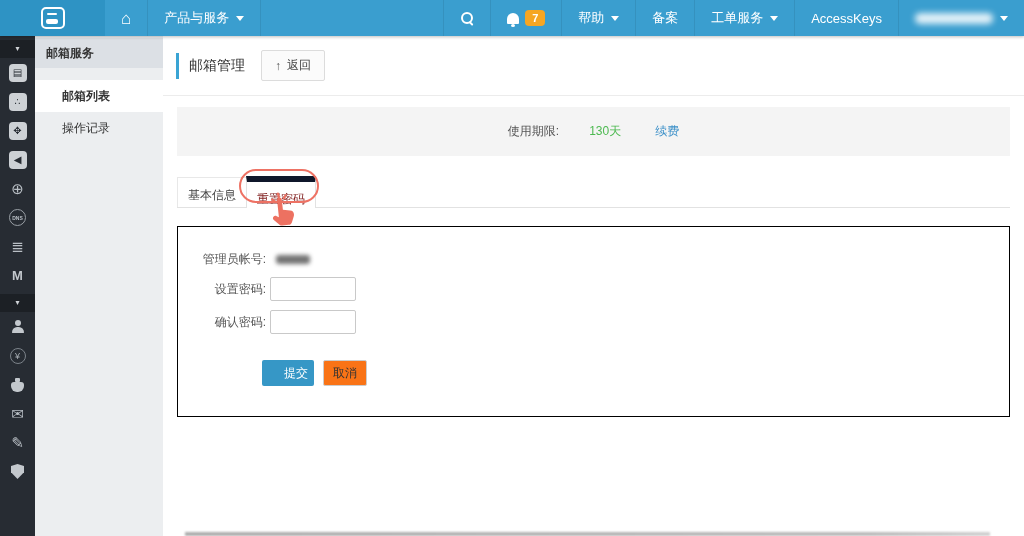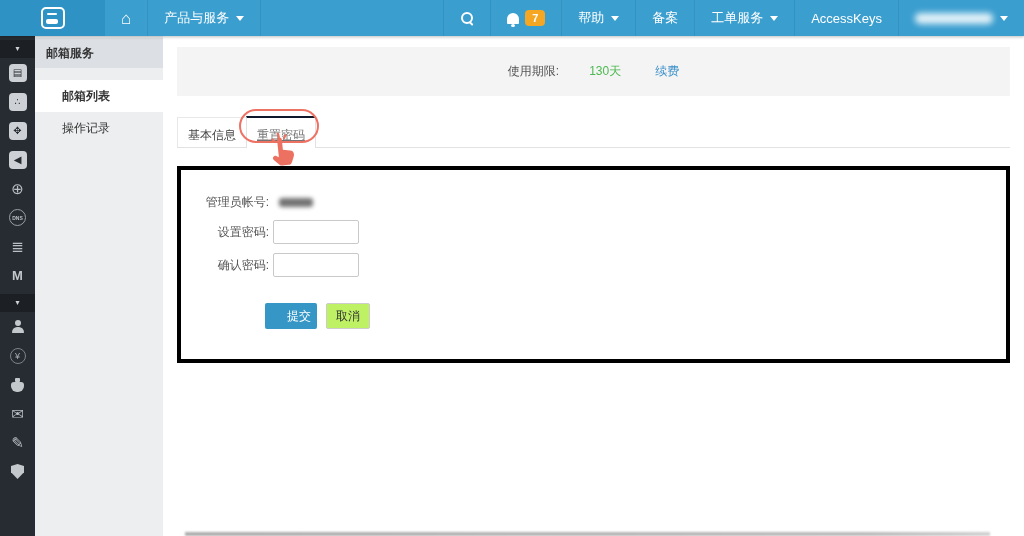--- a/index.html
+++ b/index.html
@@ -85,39 +85,39 @@
 
   .usage-bar { margin:11px 14px 0; height:49px; background:#f4f4f4;
     display:flex; align-items:center; justify-content:center; font-size:12px; color:#555;gap:28px; }
   .usage-days { color:#4cb950; margin-left:2px; }
   .usage-renew { color:#3a8fc8; margin-left:6px; text-decoration:none; cursor:pointer; }
 
   .tabs { margin:20px 14px 0; position:relative; display:flex; align-items:flex-end;
     border-bottom:1px solid #e2e2e2; height:32px; }
   .tab { height:30px; line-height:29px; padding:3px 10px; font-size:12px; color:#444;
     background:#fff; border:1px solid #e8e8e8; border-bottom:none; margin-right:-1px; cursor:pointer; }
-  .tab.active { height:32px; line-height:28px; border-top:2px solid #0f172a;
+  .tab.active { height:32px; line-height:28px; border-top:6px solid #0f172a;
     border-left-color:#e2e2e2; border-right-color:#e2e2e2; margin-bottom:-1px;
-    position:relative; z-index:1; color:#737373;text-decoration:underline; }
+    position:relative; z-index:1; color:#7f1d1d; }
   .annotation-oval { position:absolute; left:62px; top:-7px; width:80px; height:34px;
     border:2px solid #ee7264; border-radius:17px; z-index:3; pointer-events:none; }
   .hand-annotation { position:absolute; left:88px; top:14px; width:38px; height:38px;
     z-index:4; pointer-events:none; transform:rotate(-6deg); }
 
-  .panel { margin:18px 14px 0; border:4px solid #000000; padding:24px 0 30px; }
+  .panel { margin:18px 14px 0; border:1px solid #000000; padding:24px 0 30px; }
   .form-row { display:flex; align-items:center; margin-bottom:9px; font-size:12px; color:#555; }
   .form-row label { flex:0 0 88px; text-align:right; margin-right:4px; }
   .redacted-dark { width:34px; height:9px; background:#5a5a5a; border-radius:3px;
     filter:blur(2px); opacity:.85; margin-left:6px; display:inline-block; }
   .text-input { width:86px; height:24px; border:1px solid #c9c9c9; border-radius:2px;
     padding:0 5px; font-size:12px; font-family:inherit; outline:none; }
   .form-actions { margin:26px 0 0 84px; display:flex; gap:9px; }
   .btn { height:26px; font-size:12px; border-radius:2px; cursor:pointer; font-family:inherit; }
   .btn-primary { width:52px; background:#3697c6; color:#fff; border:none;padding-left:16px; }
-  .btn-secondary { width:44px; background:#bef264; color:#333; border:1px solid #ccc; }
+  .btn-secondary { width:44px; background:#f97316; color:#333; border:1px solid #ccc; }
 
   .bottom-strip { position:absolute; left:185px; bottom:0; width:805px; height:4px;
     background:linear-gradient(to right,#9a9a9a 0%,#aaa 85%,#c5c5c5 100%);
     filter:blur(1px); opacity:.8; z-index:15; }
 </style>
 </head>
 <body>
 
 <div class="screen">
 
@@ -217,20 +217,28 @@
   <nav class="sidebar">
     <div class="sidebar-title">邮箱服务</div>
     <div class="sidebar-items">
       <div class="sidebar-item active">邮箱列表</div>
       <div class="sidebar-item">操作记录</div>
     </div>
   </nav>
 
   <main class="main">
 
+    <div class="page-header">
+      <span class="accent-bar"></span>
+      <h1 class="page-title">邮箱管理</h1>
+      <button class="back-btn">
+        <span class="back-arrow">↑</span>
+        <span>返回</span>
+      </button>
+    </div>
 
     <div class="usage-bar">
       <span>使用期限:</span>
       <span class="usage-days">130天</span>
       <a class="usage-renew">续费</a>
     </div>
 
     <div class="tabs">
       <div class="tab">基本信息</div>
       <div class="tab active">重置密码</div>

